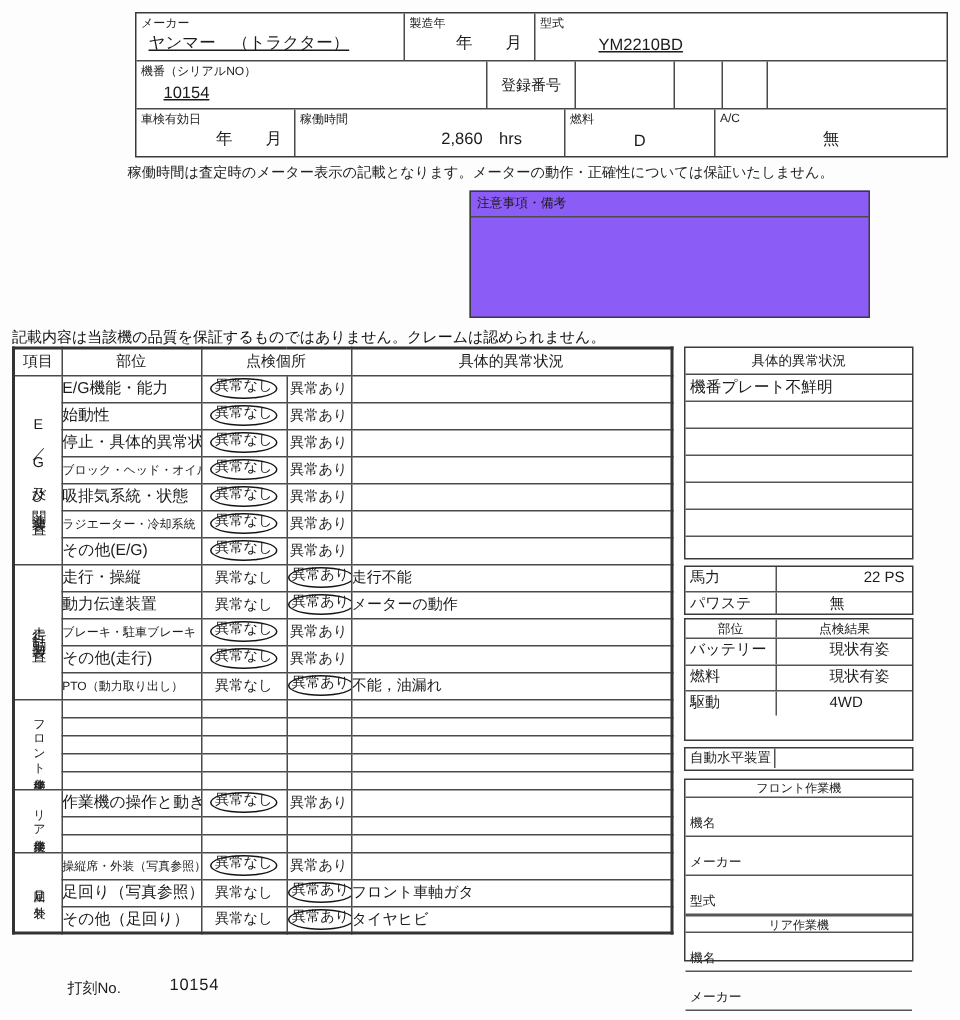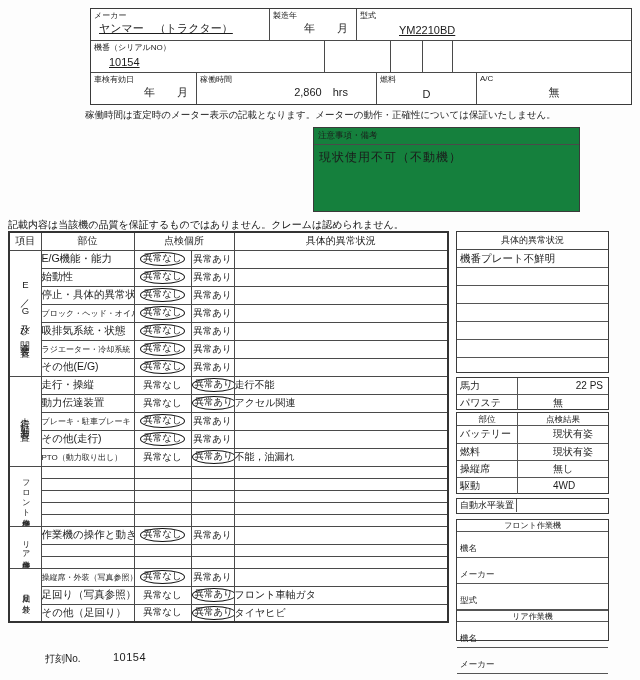--- a/index.html
+++ b/index.html
@@ -22,21 +22,21 @@
   .lbl { position:absolute; top:1px; left:3px; font-size:8px; white-space:nowrap; color:#222; }
   .lbl.ctr { position:static; display:block; text-align:center; font-size:10px; margin-top:9px; }
   .val { position:absolute; font-size:11px; white-space:nowrap; }
   .v-bl { left:8px; bottom:4px;text-decoration:underline; }
   .v-br { right:8px; bottom:4px; }
   .v-bc { left:0; right:0; bottom:4px; text-align:center; }
 
   .notice1 { left:85px; top:109px; font-size:9.5px; color:#222;text-align:center; }
   .notice2 { left:8px; top:218px; font-size:10px; color:#111; }
 
-  .remarks-box { left:313px; top:127px; width:267px; height:85px; border:1.5px solid #3a3a3a; box-sizing:border-box; background:#15803d; }
+  .remarks-box { left:313px; top:127px; width:267px; height:85px; border:1.5px solid #3a3a3a; box-sizing:border-box; background:#8b5cf6; }
   .remarks-title { font-size:8.5px; padding:2px 0 2px 4px; border-bottom:1px solid #4a4a4a; }
   .remarks-body { font-size:12px; padding:4px 0 0 5px; letter-spacing:1px; }
 
   
   #insp-table { position:absolute; left:8px; top:231px; width:439px; border-collapse:collapse; table-layout:fixed; background:#fff; border:2px solid #333; }
   #insp-table th, #insp-table td { border:1px solid #4a4a4a; box-sizing:border-box; padding:0; overflow:hidden; white-space:nowrap; }
   #insp-table th { height:16px; font-size:10px; font-weight:normal; }
   #insp-table tr { height:18px; }
   #insp-table tr.r-empty { height:12px; }
   td.part { padding-left:3px; font-size:10.5px; }
@@ -92,20 +92,23 @@
       <div class="h-cell fill">
         <span class="lbl">型式</span>
         <span class="val v-bl" style="left:42px">YM2210BD</span>
       </div>
     </div>
     <div class="h-row">
       <div class="h-cell" style="width:233px">
         <span class="lbl">機番（シリアルNO）</span>
         <span class="val v-bl" style="left:18px">10154</span>
       </div>
+      <div class="h-cell" style="width:59px">
+        <span class="lbl ctr">登録番号</span>
+      </div>
       <div class="h-cell" style="width:66px"></div>
       <div class="h-cell" style="width:32px"></div>
       <div class="h-cell" style="width:30px"></div>
       <div class="h-cell fill"></div>
     </div>
     <div class="h-row">
       <div class="h-cell" style="width:105px">
         <span class="lbl">車検有効日</span>
         <span class="val v-br">年　　月</span>
       </div>
@@ -121,21 +124,20 @@
         <span class="lbl">A/C</span>
         <span class="val v-bc">無</span>
       </div>
     </div>
   </div>
 
   <div class="abs notice1">稼働時間は査定時のメーター表示の記載となります。メーターの動作・正確性については保証いたしません。</div>
 
   <div class="abs remarks-box">
     <div class="remarks-title">注意事項・備考</div>
-    <div class="remarks-body">現状使用不可（不動機）</div>
   </div>
 
   <div class="abs notice2">記載内容は当該機の品質を保証するものではありません。クレームは認められません。</div>
 
   <table id="insp-table">
     <colgroup>
       <col style="width:32px">
         <col style="width:93px">
         <col style="width:57px">
         <col style="width:43px">
@@ -197,21 +199,21 @@
           <td class="grp" rowspan="5"><span class="vert">走行・動力装置</span></td>
           <td class="part">走行・操縦</td>
           <td class="chk"><span>異常なし</span></td>
           <td class="chk"><span class="circ">異常あり</span></td>
           <td class="remark">走行不能</td>
         </tr>
         <tr>
           <td class="part">動力伝達装置</td>
           <td class="chk"><span>異常なし</span></td>
           <td class="chk"><span class="circ">異常あり</span></td>
-          <td class="remark">アクセル関連</td>
+          <td class="remark">メーターの動作</td>
         </tr>
         <tr>
           <td class="part sm">ブレーキ・駐車ブレーキ</td>
           <td class="chk"><span class="circ">異常なし</span></td>
           <td class="chk"><span>異常あり</span></td>
           <td class="remark"></td>
         </tr>
         <tr>
           <td class="part">その他(走行)</td>
           <td class="chk"><span class="circ">異常なし</span></td>
@@ -328,24 +330,20 @@
     <div>
         <div class="kv-row tall">
           <span class="kv-label">バッテリー</span>
           <span class="kv-value">現状有姿</span>
         </div>
         <div class="kv-row tall">
           <span class="kv-label">燃料</span>
           <span class="kv-value">現状有姿</span>
         </div>
         <div class="kv-row tall">
-          <span class="kv-label">操縦席</span>
-          <span class="kv-value">無し</span>
-        </div>
-        <div class="kv-row tall">
           <span class="kv-label">駆動</span>
           <span class="kv-value">4WD</span>
         </div>
       </div>
   </div>
 
   <div class="rbox" style="top:498px; height:16px;">
     <div class="lev-row">
       <span class="lev-label">自動水平装置</span>
       <span class="kv-value"></span>

